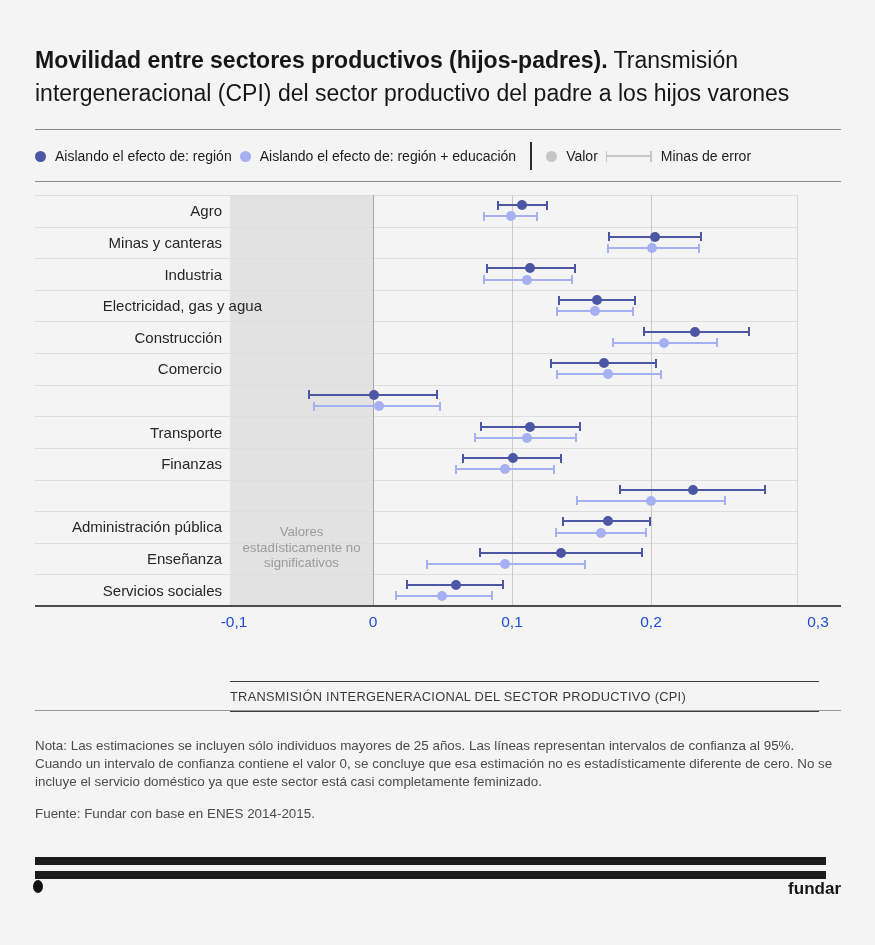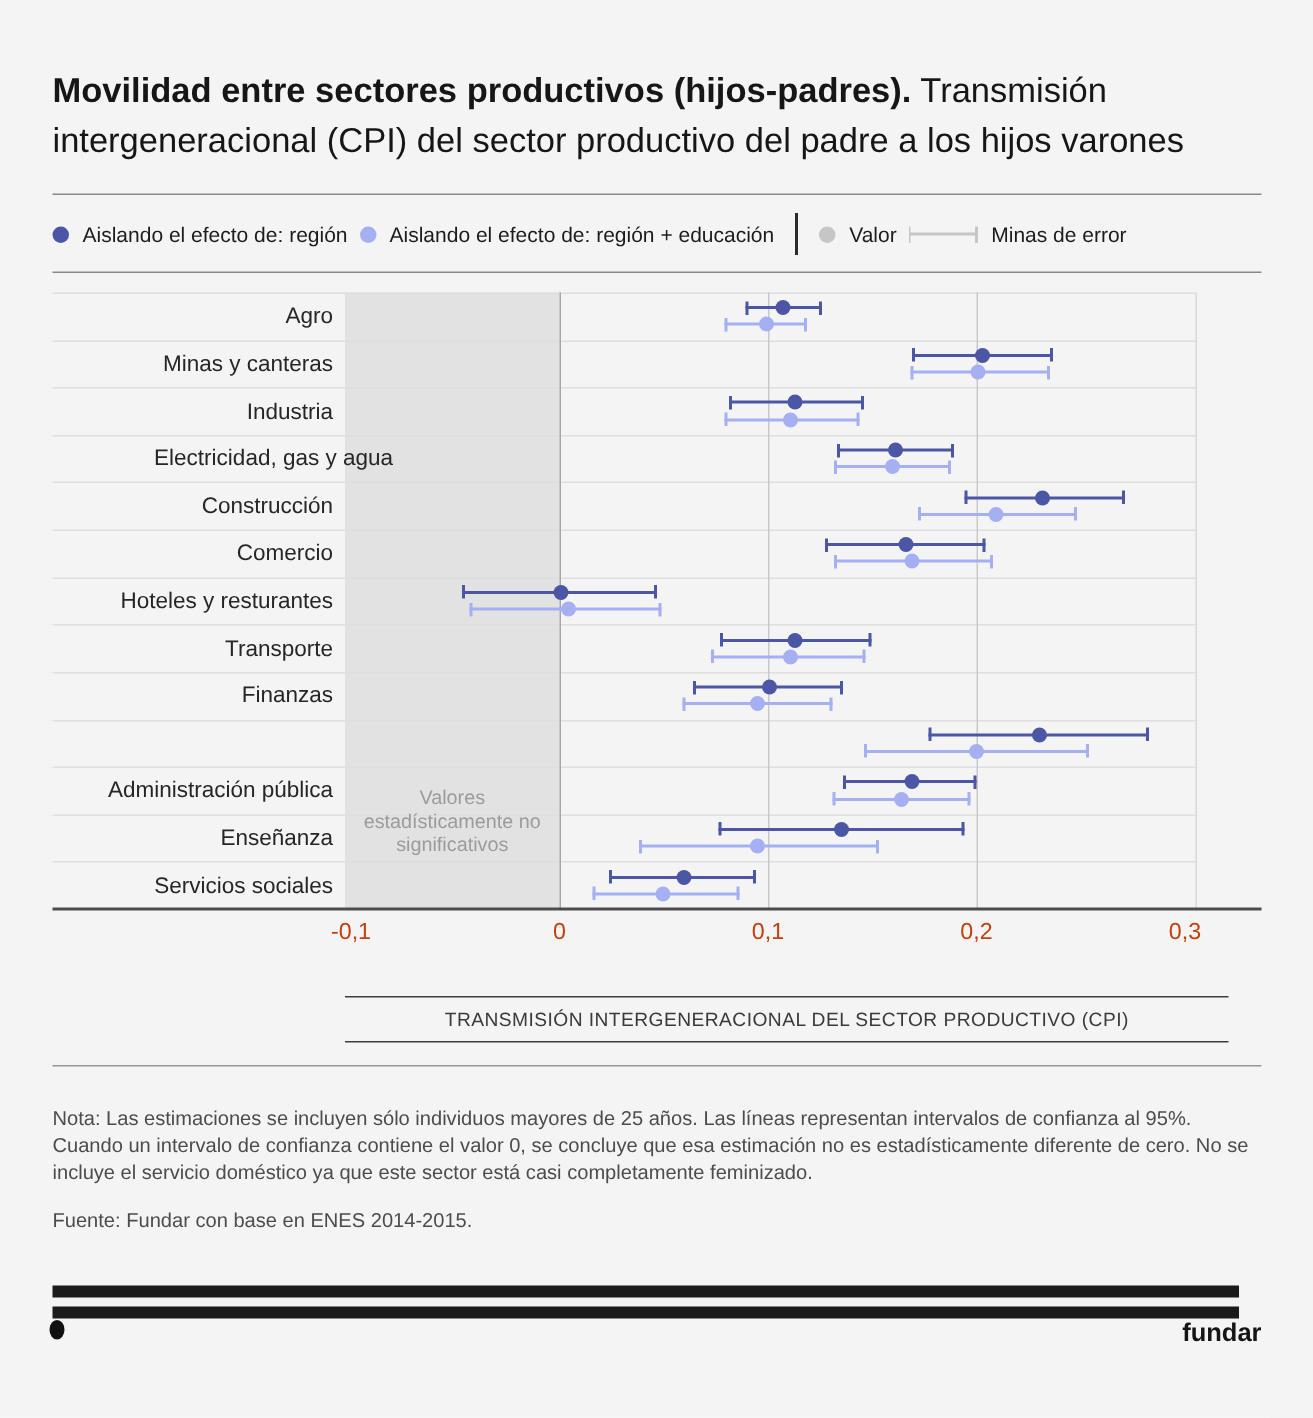--- a/index.html
+++ b/index.html
@@ -28,22 +28,22 @@
   .row-label{position:absolute;width:222px;display:flex;align-items:center;
              justify-content:flex-end;font-size:15px;color:#262626;white-space:nowrap;}
   .annotation{position:absolute;text-align:center;font-size:13.2px;line-height:15.5px;color:#9b9b9b;}
   .errbar{position:absolute;height:10px;}
   .errbar .ln{position:absolute;top:4px;left:0;right:0;height:2px;}
   .errbar .capL,.errbar .capR{position:absolute;top:0.5px;width:2px;height:9px;}
   .errbar .capL{left:0;} .errbar .capR{right:0;}
   .errbar .pt{position:absolute;top:0;width:10px;height:10px;border-radius:50%;}
   .axis-line{position:absolute;left:35px;top:605px;width:806px;height:2px;background:#4c4c4c;}
   .xticks{position:absolute;left:230px;top:613px;width:567px;height:22px;}
-  .xtick{position:absolute;transform:translateX(-50%);font-size:15.5px;color:#c2410c;white-space:nowrap;}
-  .xlabel-wrap{position:absolute;left:230px;top:664px;width:589px;text-align:center;
+  .xtick{position:absolute;transform:translateX(-50%);font-size:15.5px;color:#1d4ed8;white-space:nowrap;}
+  .xlabel-wrap{position:absolute;left:230px;top:681px;width:589px;
                border-top:1.5px solid #3d3d3d;border-bottom:1.5px solid #3d3d3d;padding:7px 0;}
   .xlabel{font-size:12.8px;color:#3a3a3a;letter-spacing:0.3px;}
   .nota{position:absolute;left:35px;top:737px;width:802px;font-size:13.4px;line-height:18px;color:#4c4c4c;}
   .fuente{position:absolute;left:35px;top:806px;width:802px;font-size:13.4px;color:#4c4c4c;}
   .bbar{position:absolute;left:35px;width:791px;height:8px;background:#1b1b1b;}
   #bbar1{top:857px} #bbar2{top:871px}
   .logo-dot{position:absolute;left:33px;top:880px;width:10px;height:13px;border-radius:50%;background:#111;}
   .logo{position:absolute;right:34px;top:879px;font-size:17px;font-weight:700;color:#151515;}
 </style>
 </head>
@@ -102,21 +102,20 @@
       <div class="vgrid" style="left: 511.5px; top: 0px; height: 411px;"></div>
       <div class="vgrid" style="left: 650.5px; top: 0px; height: 411px;"></div>
       <div class="vgrid edge" style="left: 797px; top: 0px; height: 411px;"></div>
       <div class="annotation" style="left: 230px; top: 329px; width: 143px;">Valores estadísticamente no significativos</div>
       <div class="row-label" style="left: 0px; top: 31.6154px; height: 31.6154px;">Minas y canteras</div>
       <div class="row-label" style="left: 0px; top: 0px; height: 31.6154px;">Agro</div>
       <div class="row-label" style="left: 0px; top: 63.2308px; height: 31.6154px;">Industria</div>
       <div class="row-label" style="left: 16px; top: 94.8462px; height: 31.6154px; margin-left: 24px;">Electricidad, gas y agua</div>
       <div class="row-label" style="left: 0px; top: 126.462px; height: 31.6154px;">Construcción</div>
       <div class="row-label" style="left: 0px; top: 158.077px; height: 31.6154px;">Comercio</div>
-      <div class="row-label" style="left: 0px; top: 189.692px; height: 31.6154px;">Hoteles y resturantes</div>
       <div class="row-label" style="left: 0px; top: 221.308px; height: 31.6154px;">Transporte</div>
       <div class="row-label" style="left: 0px; top: 252.923px; height: 31.6154px;">Finanzas</div>
       <div class="row-label" style="left: 0px; top: 316.154px; height: 31.6154px;">Administración pública</div>
       <div class="row-label" style="left: 0px; top: 347.769px; height: 31.6154px;">Enseñanza</div>
       <div class="row-label" style="left: 0px; top: 379.385px; height: 31.6154px;">Servicios sociales</div>
       <div class="errbar" style="left: 496.71px; top: 5.20769px; width: 51.43px;">
         <span class="ln" style="background:#4b56a5"></span>
         <span class="capL" style="background:#4b56a5"></span>
         <span class="capR" style="background:#4b56a5"></span>
         <span class="pt" style="background:#4b56a5;left:20.02000000000004px"></span>
@@ -272,21 +271,21 @@
         <span class="pt" style="background:#a4b0f2;left:42.25999999999999px"></span>
       </div>
     </div>
 
   <div class="axis-line"></div>
   <div class="xticks" id="xticks">
       <span class="xtick" style="left: 4px;">-0,1</span>
       <span class="xtick" style="left: 143px;">0</span>
       <span class="xtick" style="left: 282px;">0,1</span>
       <span class="xtick" style="left: 421px;">0,2</span>
-      <span class="xtick" style="left: 560px;">0,3</span>
+      <span class="xtick" style="left: 588px;">0,3</span>
     </div>
 
   <div class="xlabel-wrap">
     <div class="xlabel">TRANSMISIÓN INTERGENERACIONAL DEL SECTOR PRODUCTIVO (CPI)</div>
   </div>
 
   <div class="rule" id="rule-notes"></div>
 
   <div class="nota">Nota: Las estimaciones se incluyen sólo individuos mayores de 25 años. Las líneas representan intervalos de confianza al 95%. Cuando un intervalo de confianza contiene el valor 0, se concluye que esa estimación no es estadísticamente diferente de cero. No se incluye el servicio doméstico ya que este sector está casi completamente feminizado.</div>
   <div class="fuente">Fuente: Fundar con base en ENES 2014-2015.</div>

